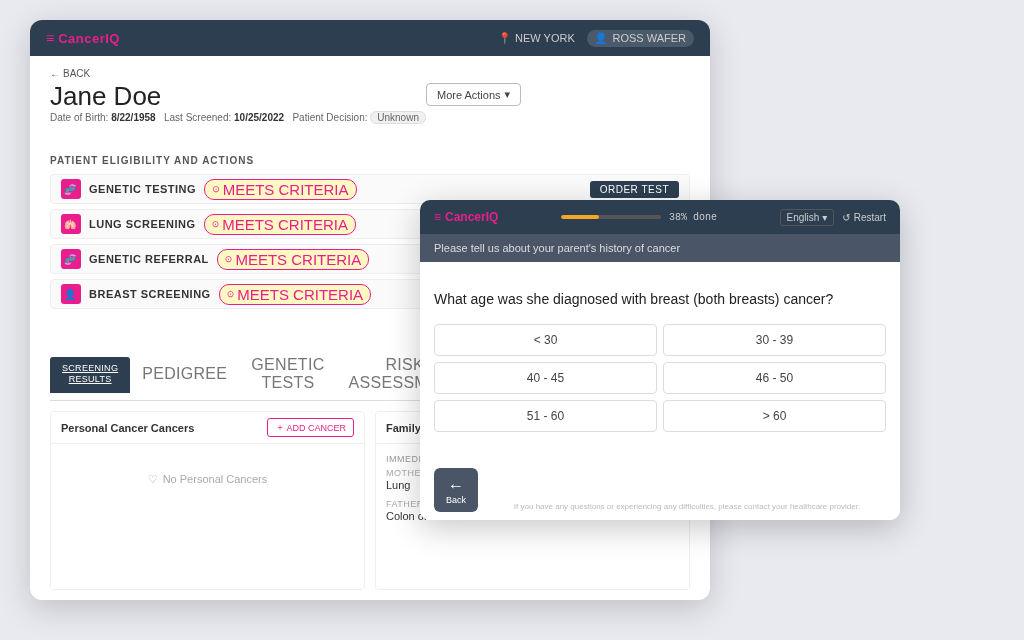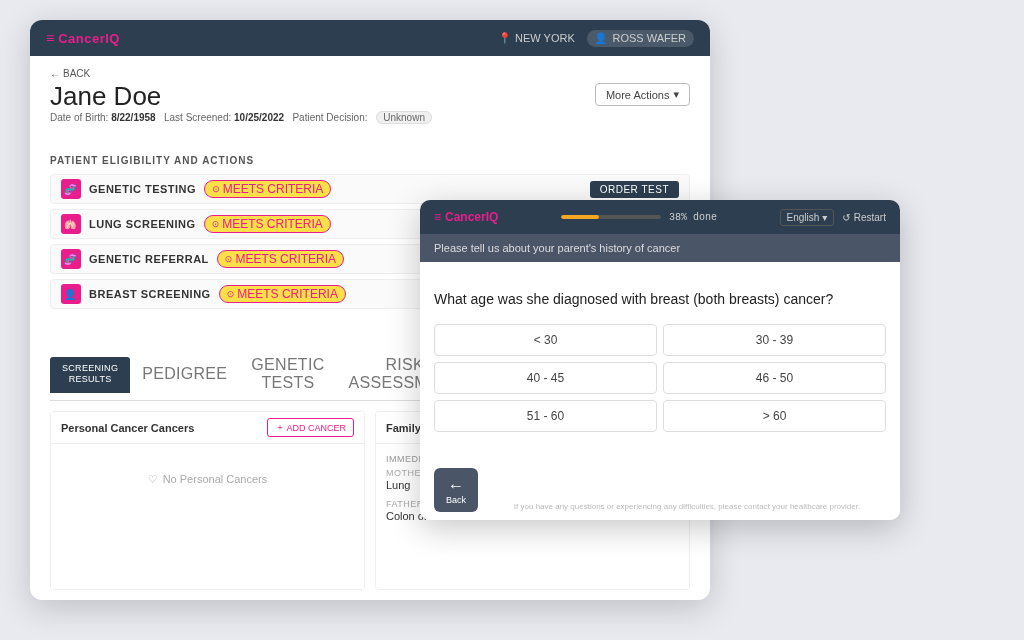--- a/index.html
+++ b/index.html
@@ -90,21 +90,21 @@
       color: #555;
       display: flex;
       align-items: center;
       gap: 3px;
       margin-bottom: 4px;
       cursor: pointer;
     }
 
     .patient-header {
       display: flex;
-      justify-content: space-between;
+      justify-content: flex-start;
       align-items: flex-start;
       margin-bottom: 6px;
     }
     .patient-name {
       font-size: 26px;
       font-weight: 300;
       color: #222;
       line-height: 1;
     }
     .patient-meta {
@@ -113,21 +113,20 @@
       margin-top: 3px;
     }
     .patient-meta strong { color: #333; }
     .patient-decision-badge {
       background: #f0f0f0;
       border: 1px solid #ddd;
       border-radius: 7px;
       padding: 0 6px;
       font-size: 10px;
       color: #666;
-      margin-left: 6px;
     }
     .more-actions-btn {
       background: #fff;
       border: 1px solid #bbb;
       border-radius: 4px;
       padding: 4px 10px;
       font-size: 11px;
       cursor: pointer;
       display: flex;
       align-items: center;
@@ -178,25 +177,25 @@
       color: white;
       font-size: 10px;
     }
     .elig-label {
       font-size: 11px;
       font-weight: 600;
       color: #333;
       letter-spacing: 0.5px;
     }
     .meets-criteria-badge {
-      background: #fde047;
+      background: #fef9c3;
       border: 1px solid #e91e8c;
       border-radius: 10px;
       padding: 1px 7px;
-      font-size: 12px;
+      font-size: 15px;
       color: #e91e8c;
       display: flex;
       align-items: center;
       gap: 3px;
     }
     .meets-criteria-badge::before {
       content: '⊙';
       font-size: 9px;
     }
     .order-test-btn {
@@ -585,21 +584,21 @@
           <span>＋</span> ADD TO CARE PLAN
         </button>
       </div>
     </div>
 
     <div style="display:flex;justify-content:flex-end;margin-bottom:6px;">
       <button class="add-all-btn">ADD ALL TO CARE PLAN</button>
     </div>
 
     <div class="tabs-bar">
-      <div class="tab active" style="font-size:9px;line-height:1.2;">SCREENING<br>RESULTS</div>
+      <div class="tab active" style="font-size:9px;line-height:1.2;text-decoration:underline;">SCREENING<br>RESULTS</div>
       <div class="tab">PEDIGREE</div>
       <div class="tab">GENETIC TESTS</div>
       <div class="tab">RISK ASSESSMENT</div>
       <div class="tab">DOCUMENTS</div>
       <div class="tab">CARE PLANS</div>
       <div class="tab">ALL</div>
     </div>
 
     <div class="content-panels">
 

